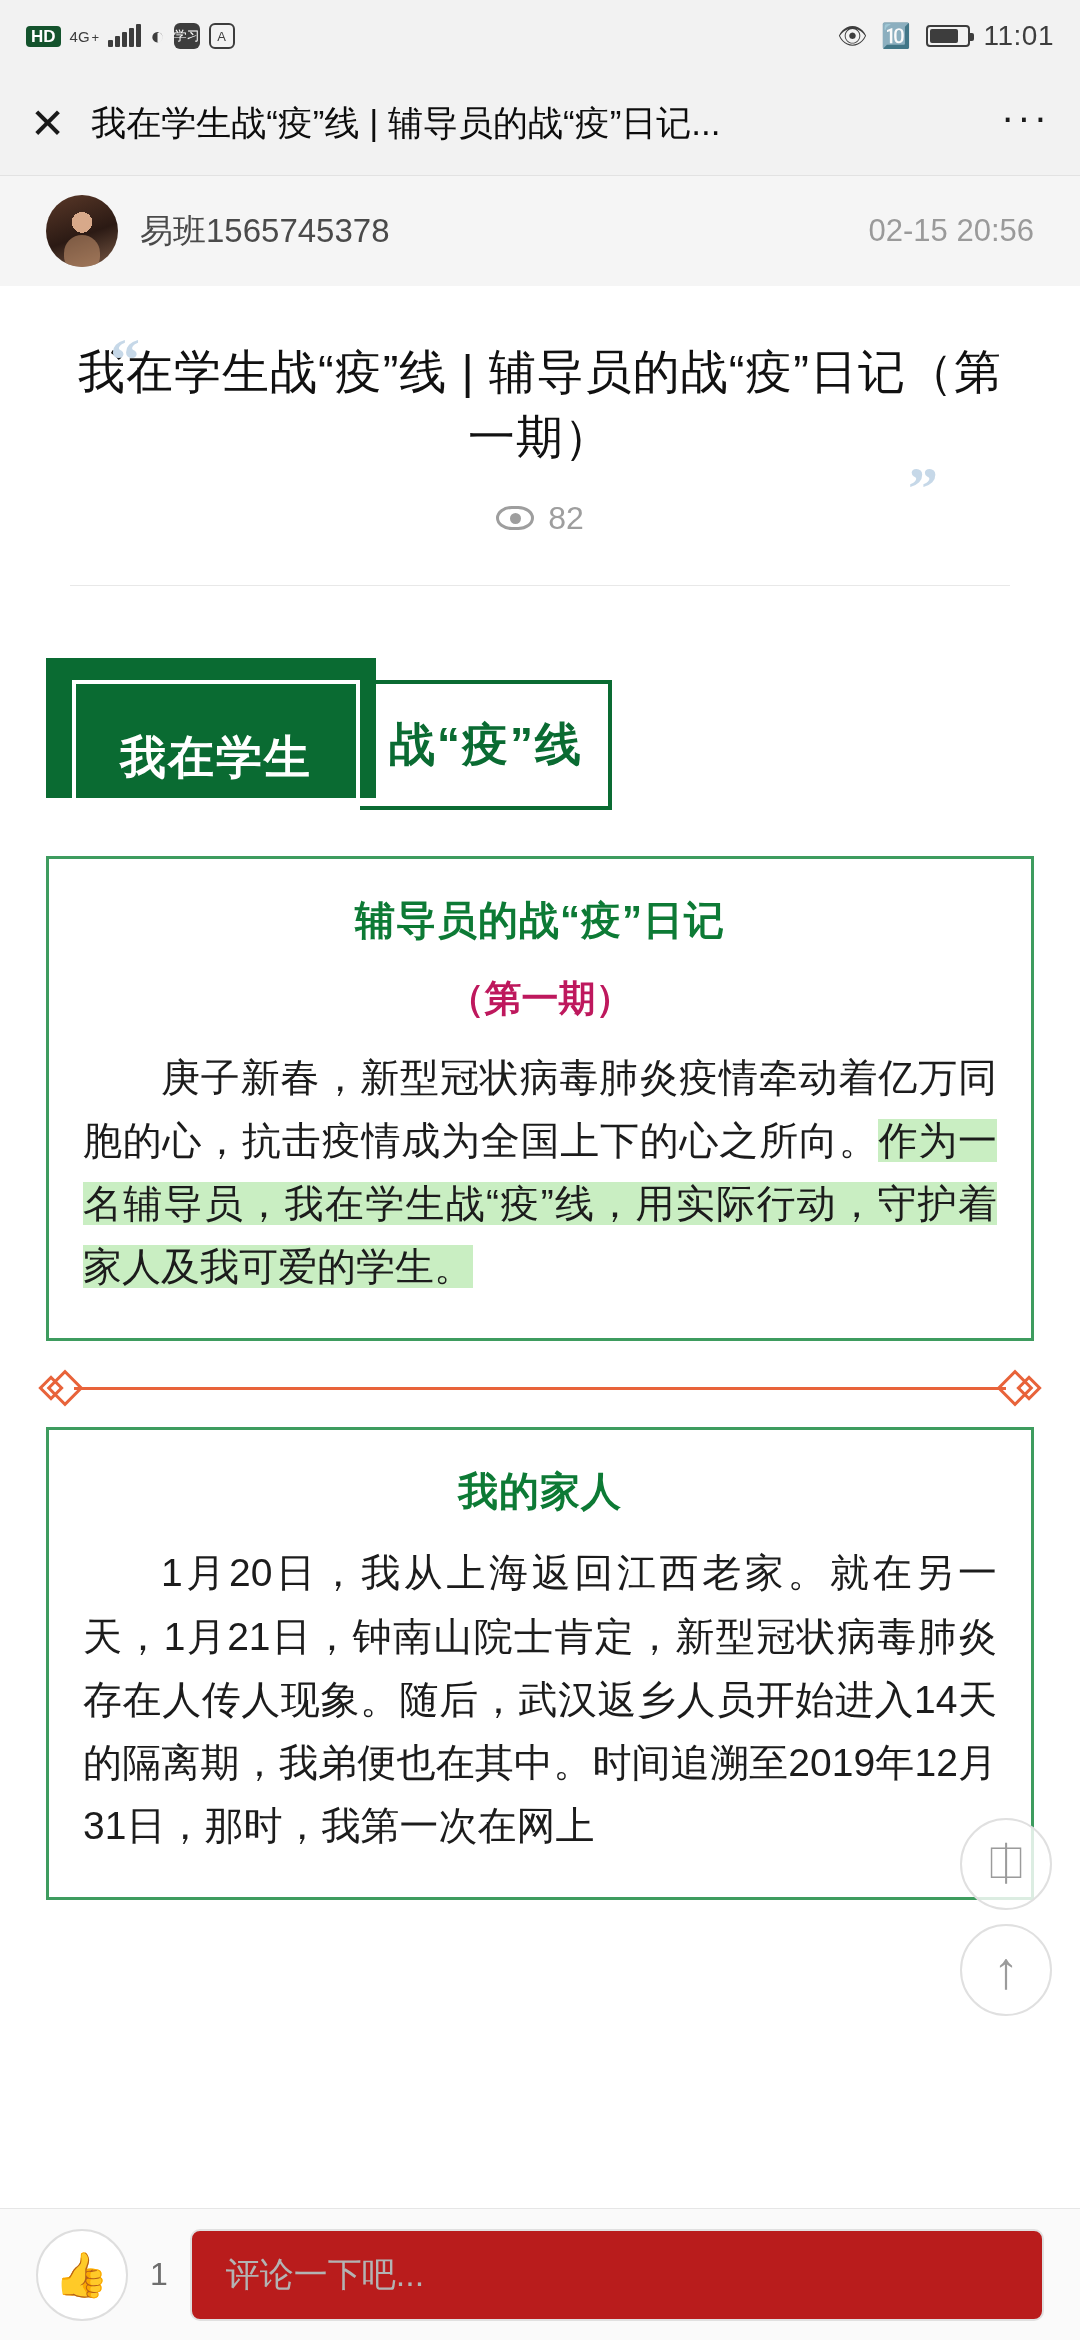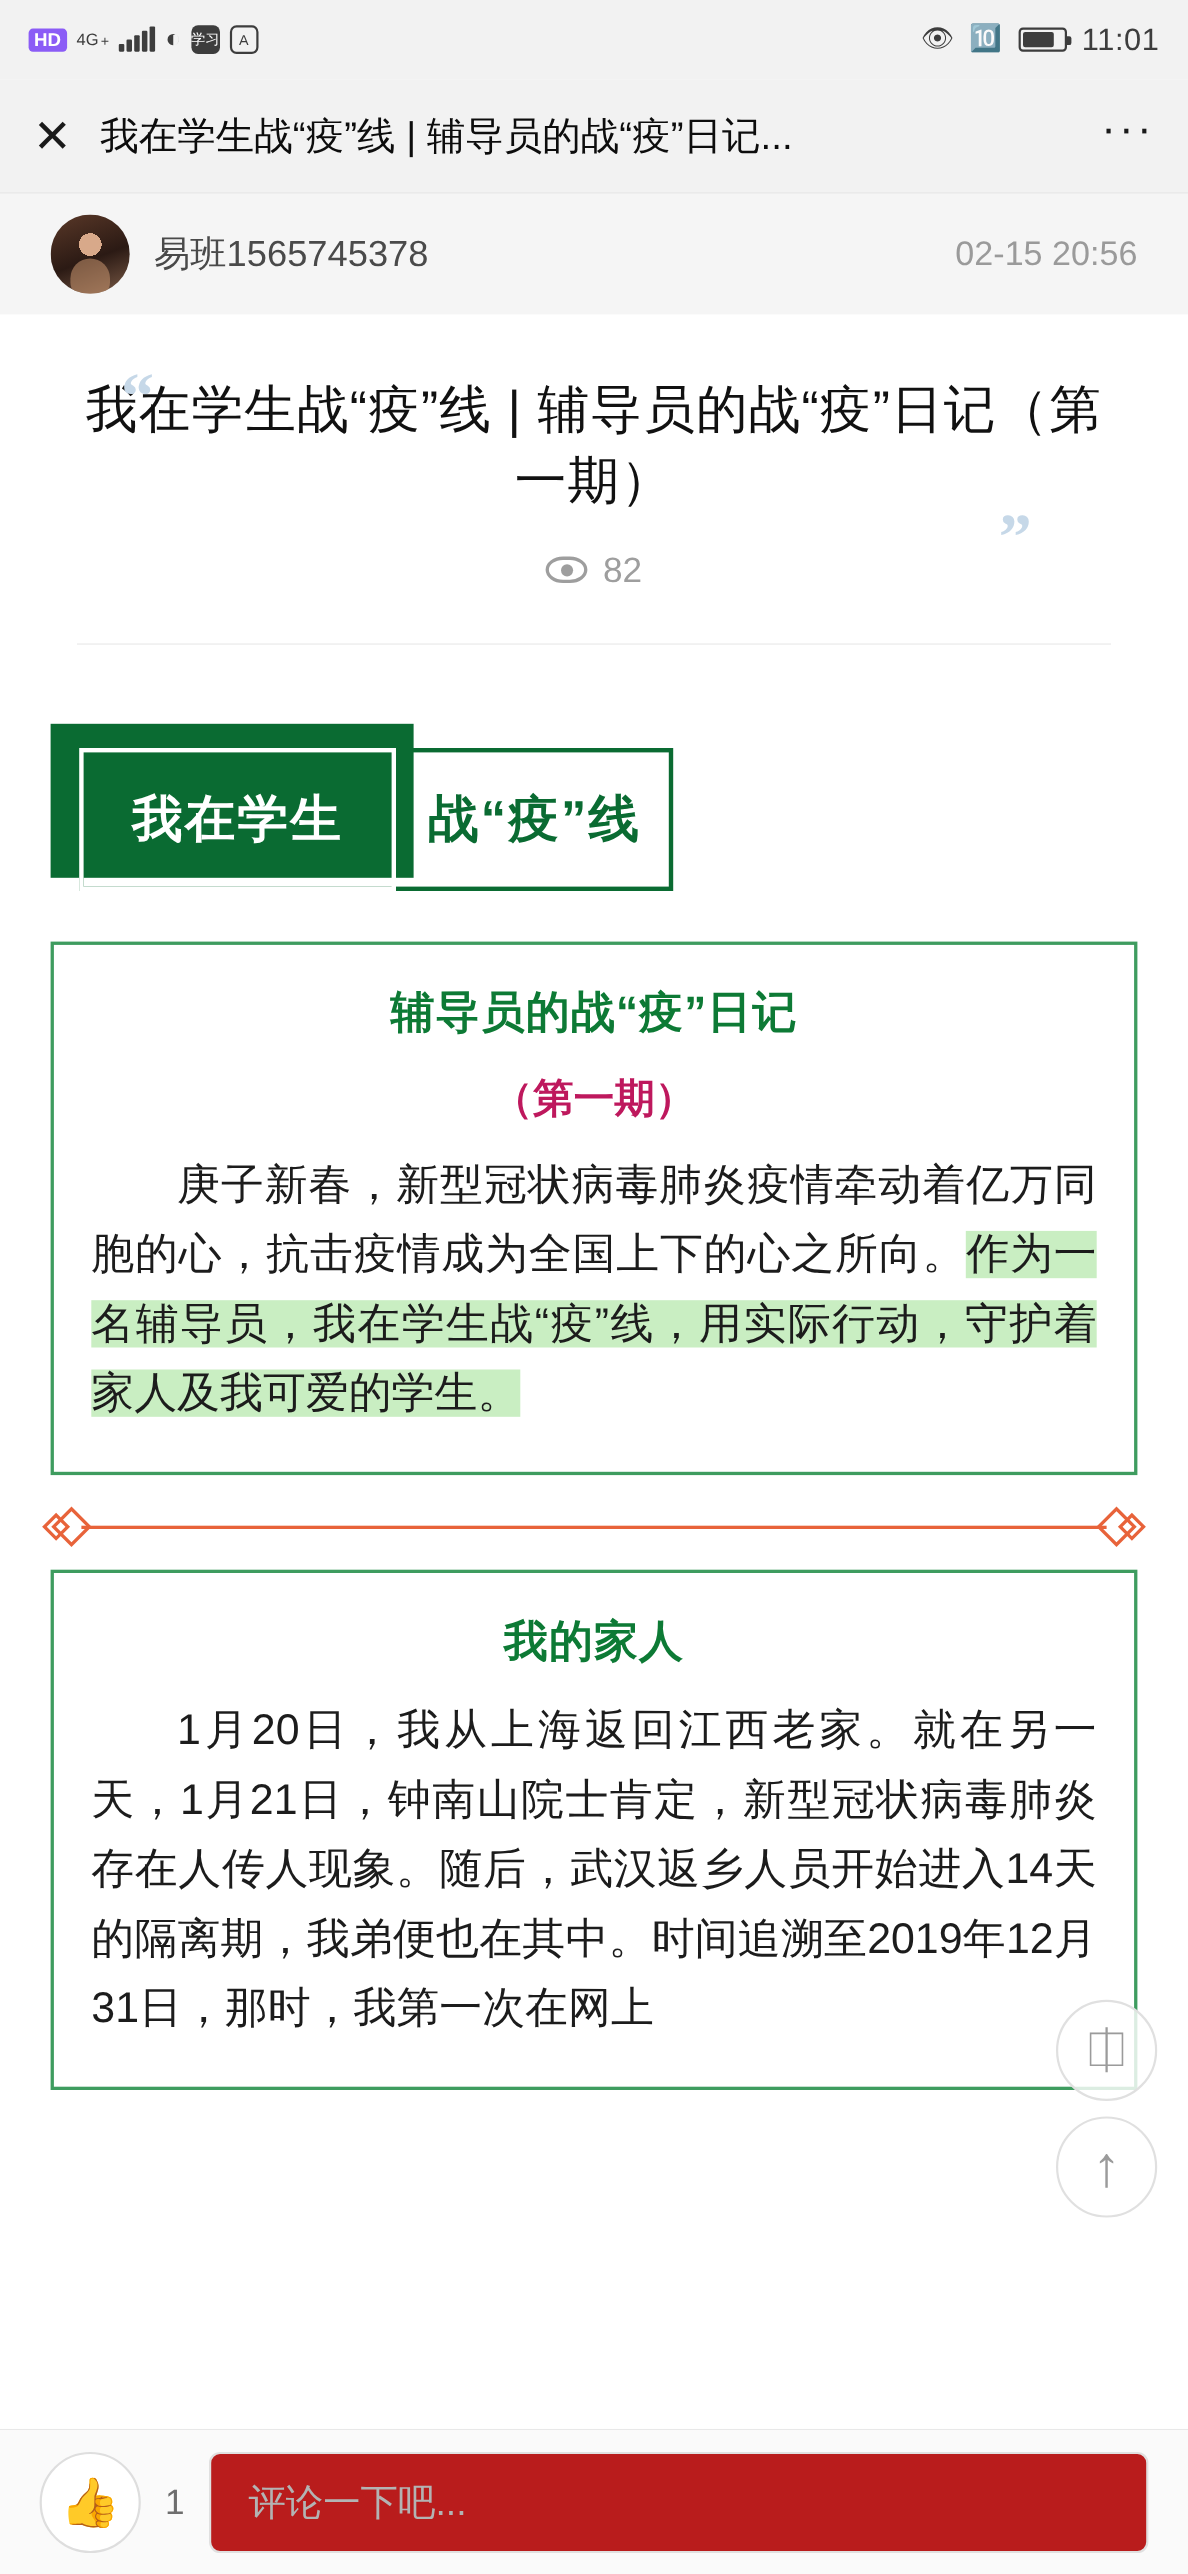--- a/index.html
+++ b/index.html
@@ -11,21 +11,21 @@
   }
   .phone { position: relative; width: 1080px; height: 2340px; background:#fff; display:flex; flex-direction:column; }
 
   
   .statusbar {
     height: 72px; background: #f2f2f2; display:flex; align-items:center;
     padding: 0 26px; flex: 0 0 72px;
   }
   .sb-left { display:flex; align-items:center; gap:9px; }
   .hd-badge {
-    background:#8b5cf6; color:#fff; font-size:17px; font-weight:bold;
+    background:#14532d; color:#fff; font-size:17px; font-weight:bold;
     border-radius:4px; padding:2px 5px; line-height:1;
   }
   .net { display:flex; align-items:flex-end; gap:2px; color:#3d3d3d; font-size:15px;}
   .net sup { font-size: 13px; }
   .bars { display:flex; align-items:flex-end; gap:2px; height:22px; }
   .bars i { display:block; width:5px; background:#3d3d3d; border-radius:1px;}
   .bars i:nth-child(1){height:7px}
   .bars i:nth-child(2){height:11px}
   .bars i:nth-child(3){height:15px}
   .bars i:nth-child(4){height:19px}
@@ -112,21 +112,21 @@
   }
   .banner .outline {
     position:absolute; left:26px; top:22px; width:540px; height:130px;
     border:4px solid #0a6b32;
   }
   .banner .white-outline {
     position:absolute; left:26px; top:22px; width:288px; height:130px;
     border:4px solid #ffffff; z-index:3;
   }
   .banner .t1 {
-    position:absolute; left:26px; top:22px; width:288px; height:130px; z-index:4;
+    position:absolute; left:26px; top:35px; width:288px; height:130px; z-index:4;
     display:flex;align-items:center;justify-content:center;
     color:#ffffff; font-size:46px; font-weight:bold; letter-spacing:2px;
   }
   .banner .t2 {
     position:absolute; left:314px; top:22px; width:252px; height:130px; z-index:4;
     display:flex;align-items:center;justify-content:center;
     color:#0a6b32; font-size:46px; font-weight:bold; letter-spacing:2px;
   }
 
   .card {

